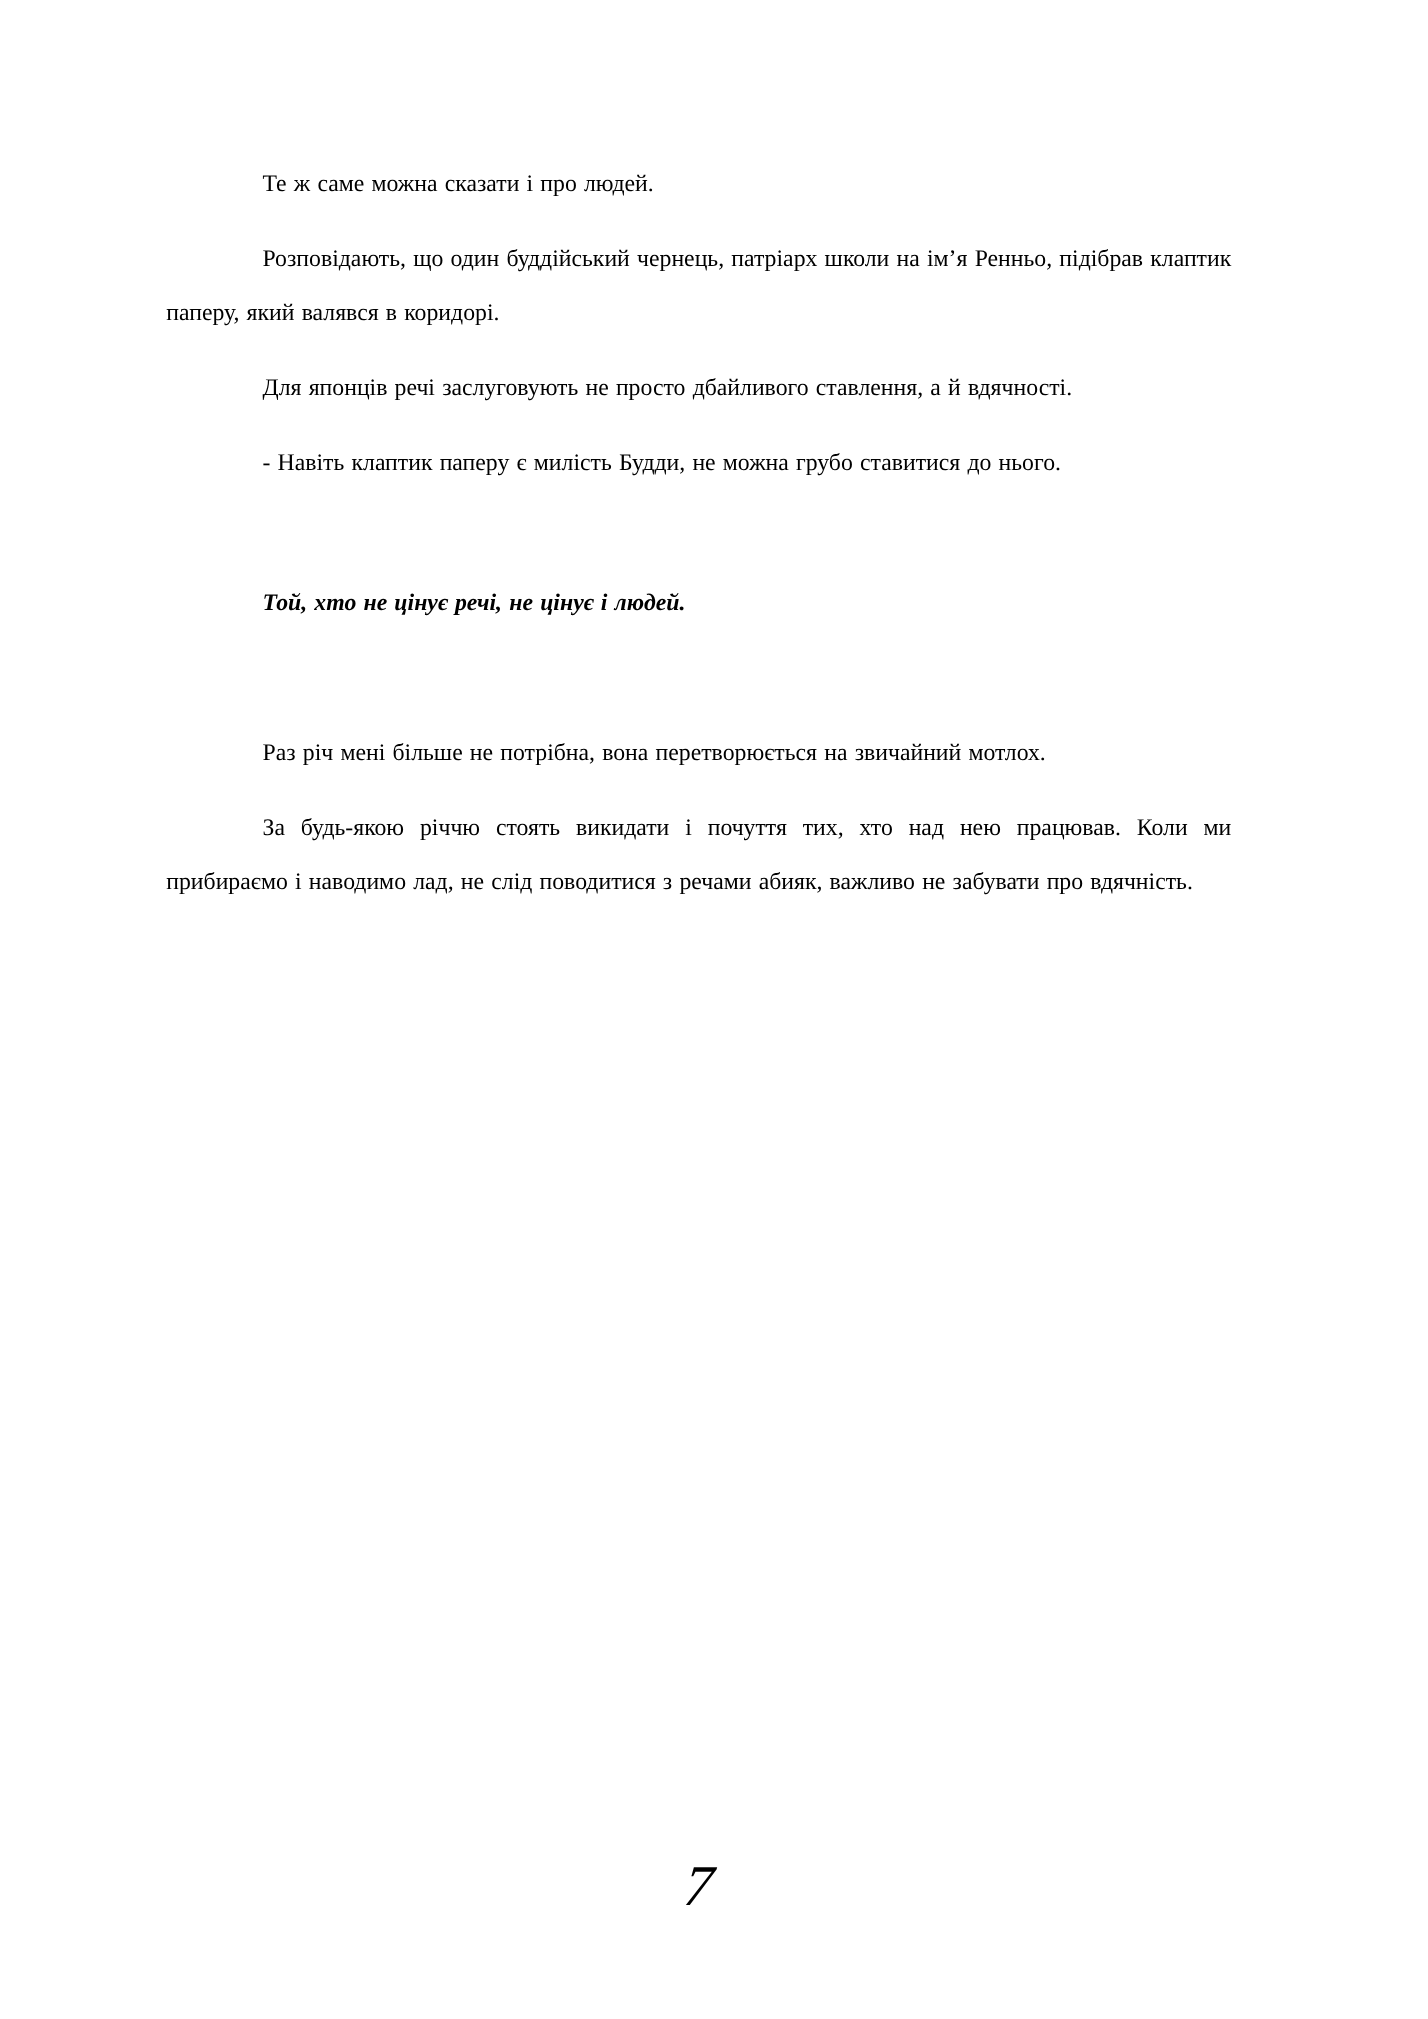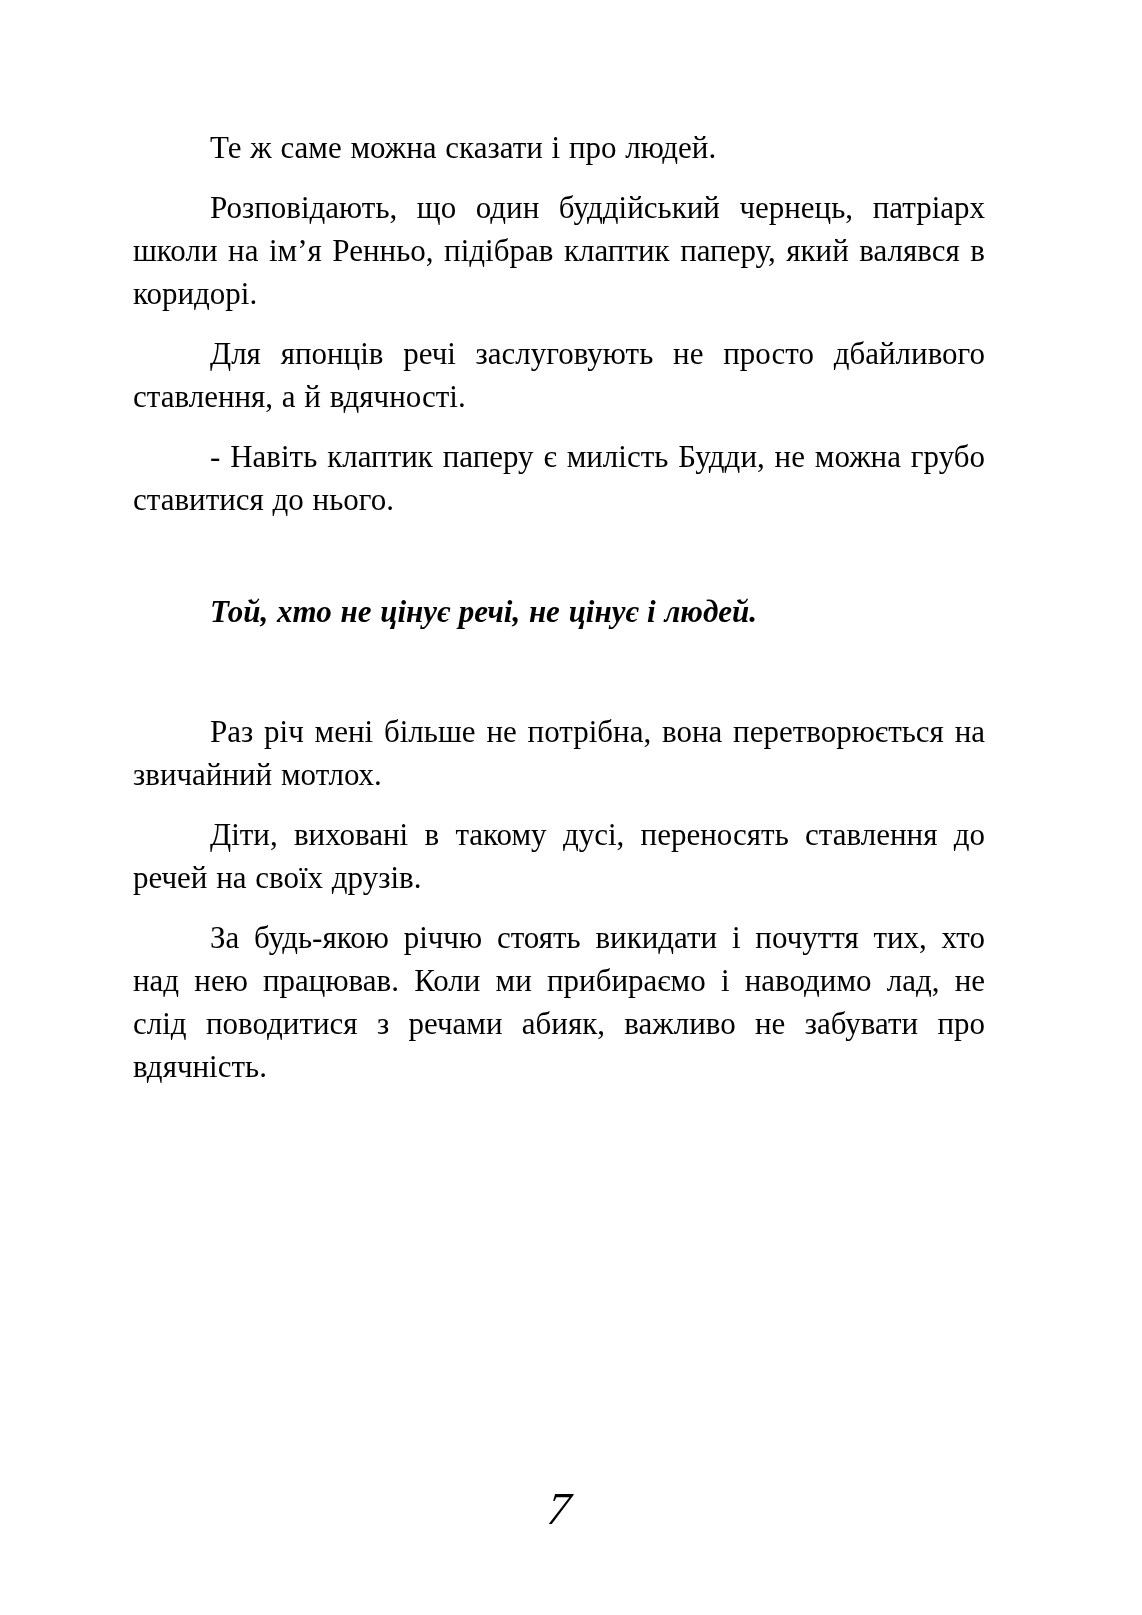--- a/index.html
+++ b/index.html
@@ -17,21 +17,21 @@
     overflow: hidden;
   }
   .text-block {
     position: absolute;
     left: 133px;
     top: 126px;
     width: 852px;
   }
   .text-block p {
     margin: 0 0 17px 0;
-    font-size: 31px;
+    font-size: 19px;
     line-height: 43px;
     text-align: justify;
     text-indent: 77px;
     hyphens: manual;
     word-spacing: 1px;
   }
   .text-block p.heading {
     font-weight: bold;
     margin-top: 69px;
     margin-bottom: 77px;
@@ -54,17 +54,16 @@
 <body>
 
 <div class="page">
   <main class="text-block" id="paragraphs">
       <p>Те ж саме можна сказати і про людей.</p>
       <p>Розповідають, що один буддійський чернець, патріарх школи на ім’я Ренньо, підібрав клаптик паперу, який валявся в коридорі.</p>
       <p>Для японців речі заслуговують не просто дбайливого ставлення, а й вдячності.</p>
       <p>- Навіть клаптик паперу є милість Будди, не можна гру­бо ставитися до нього.</p>
       <p class="heading">Той, хто не цінує речі, не цінує і людей.</p>
       <p>Раз річ мені більше не потрібна, вона перетворюється на звичайний мотлох.</p>
-      <p>Діти, виховані в такому дусі, переносять ставлення до речей на своїх друзів.</p>
       <p>За будь-якою річчю стоять викидати і почуття тих, хто над нею працював. Коли ми прибираємо і наводимо лад, не слід поводитися з речами абияк, важливо не забувати про вдячність.</p>
     </main>
   <div class="page-number">7</div>
 </div>
 
 </body></html>

